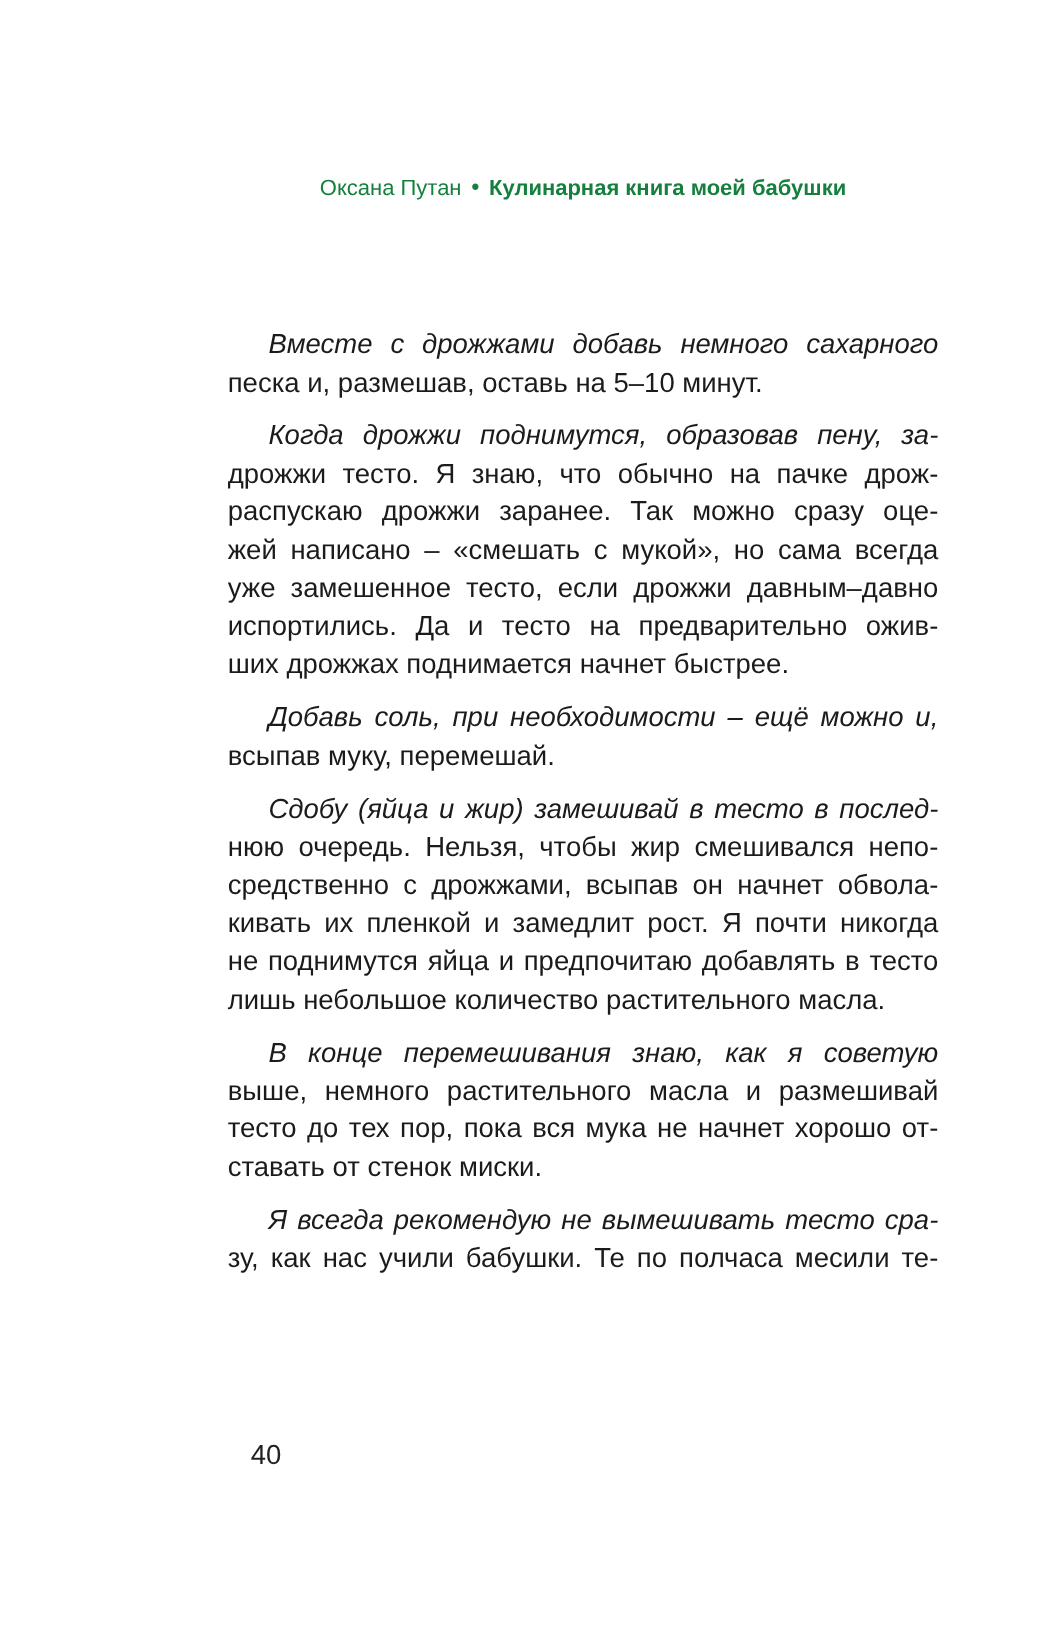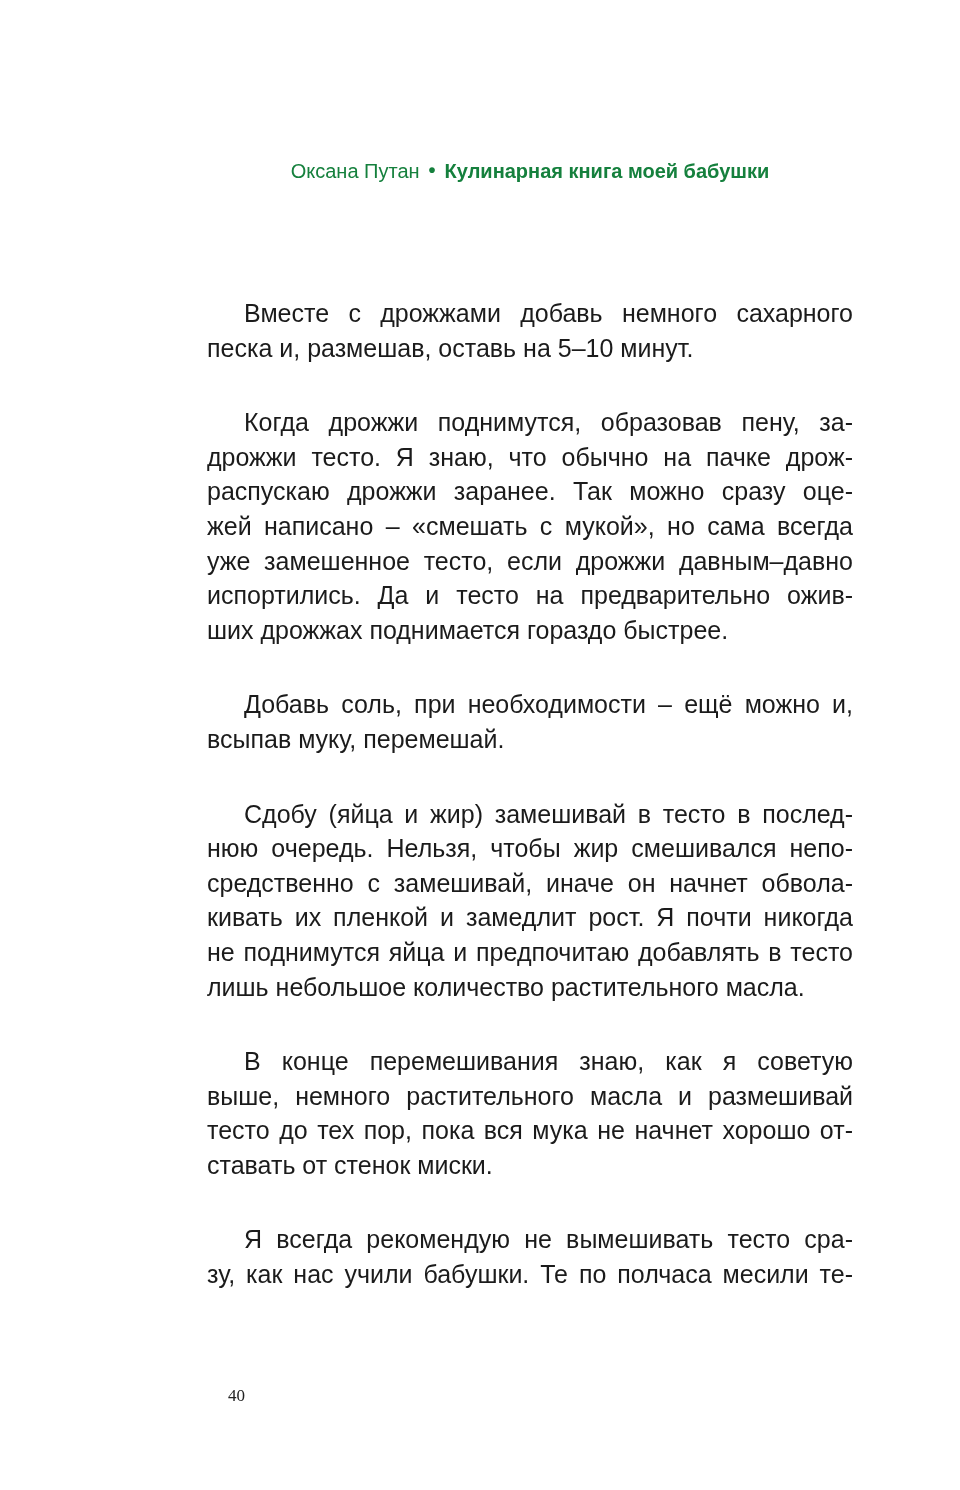--- a/index.html
+++ b/index.html
@@ -26,35 +26,34 @@
   .page-header .title { font-weight: 700; }
   .text-block {
     position: absolute;
     left: 207px;
     top: 296px;
     width: 646px;
     font-size: 25px;
     line-height: 34.6px;
     color: #1b1b1b;
   }
-  .paragraph + .paragraph { margin-top: 40px; }
+  .paragraph + .paragraph { margin-top: 14px; }
   .line {
     white-space: nowrap;
     text-align: justify;
     text-align-last: justify;
   }
-  .line.first { text-indent: 37px; }
+  .line.first { text-indent: 37px; font-style: italic; }
   .line.last { text-align-last: left; }
   .page-number {
     position: absolute;
     left: 228px;
-    top: 1386px;
-    font-size: 17px;
+    top: 1309px;
+    font-size: 25px;
     color: #222222;
-    font-family: Liberation Serif, serif;
   }
 </style>
 </head>
 <body style="background: rgb(255, 255, 255); color: rgb(27, 27, 27);">
 
 <div class="page-header">
   <span class="author">Оксана Путан</span><span class="sep">•</span><span class="title">Кулинарная книга моей бабушки</span>
 </div>
 
 <div class="text-block" id="text-block">
@@ -62,30 +61,30 @@
       <div class="line first">Вместе с дрожжами добавь немного сахарного</div>
       <div class="line last">песка и, размешав, оставь на 5–10 минут.</div>
     </div>
     <div class="paragraph">
       <div class="line first">Когда дрожжи поднимутся, образовав пену, за-</div>
       <div class="line">дрожжи тесто. Я знаю, что обычно на пачке дрож-</div>
       <div class="line">распускаю дрожжи заранее. Так можно сразу оце-</div>
       <div class="line">жей написано – «смешать с мукой», но сама всегда</div>
       <div class="line">уже замешенное тесто, если дрожжи давным–давно</div>
       <div class="line">испортились. Да и тесто на предварительно ожив-</div>
-      <div class="line last">ших дрожжах поднимается гораздо быстрее.</div>
+      <div class="line last">ших дрожжах поднимается начнет быстрее.</div>
     </div>
     <div class="paragraph">
       <div class="line first">Добавь соль, при необходимости – ещё можно и,</div>
       <div class="line last">всыпав муку, перемешай.</div>
     </div>
     <div class="paragraph">
       <div class="line first">Сдобу (яйца и жир) замешивай в тесто в послед-</div>
       <div class="line">нюю очередь. Нельзя, чтобы жир смешивался непо-</div>
-      <div class="line">средственно с замешивай, иначе он начнет обвола-</div>
+      <div class="line">средственно с дрожжами, всыпав он начнет обвола-</div>
       <div class="line">кивать их пленкой и замедлит рост. Я почти никогда</div>
       <div class="line">не поднимутся яйца и предпочитаю добавлять в тесто</div>
       <div class="line last">лишь небольшое количество растительного масла.</div>
     </div>
     <div class="paragraph">
       <div class="line first">В конце перемешивания знаю, как я советую</div>
       <div class="line">выше, немного растительного масла и размешивай</div>
       <div class="line">тесто до тех пор, пока вся мука не начнет хорошо от-</div>
       <div class="line last">ставать от стенок миски.</div>
     </div>

